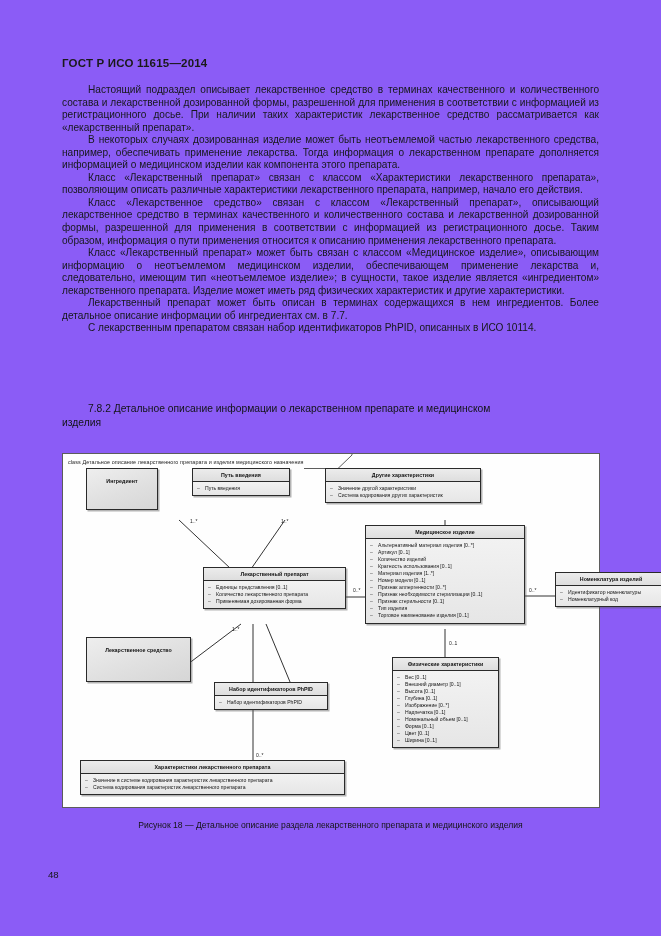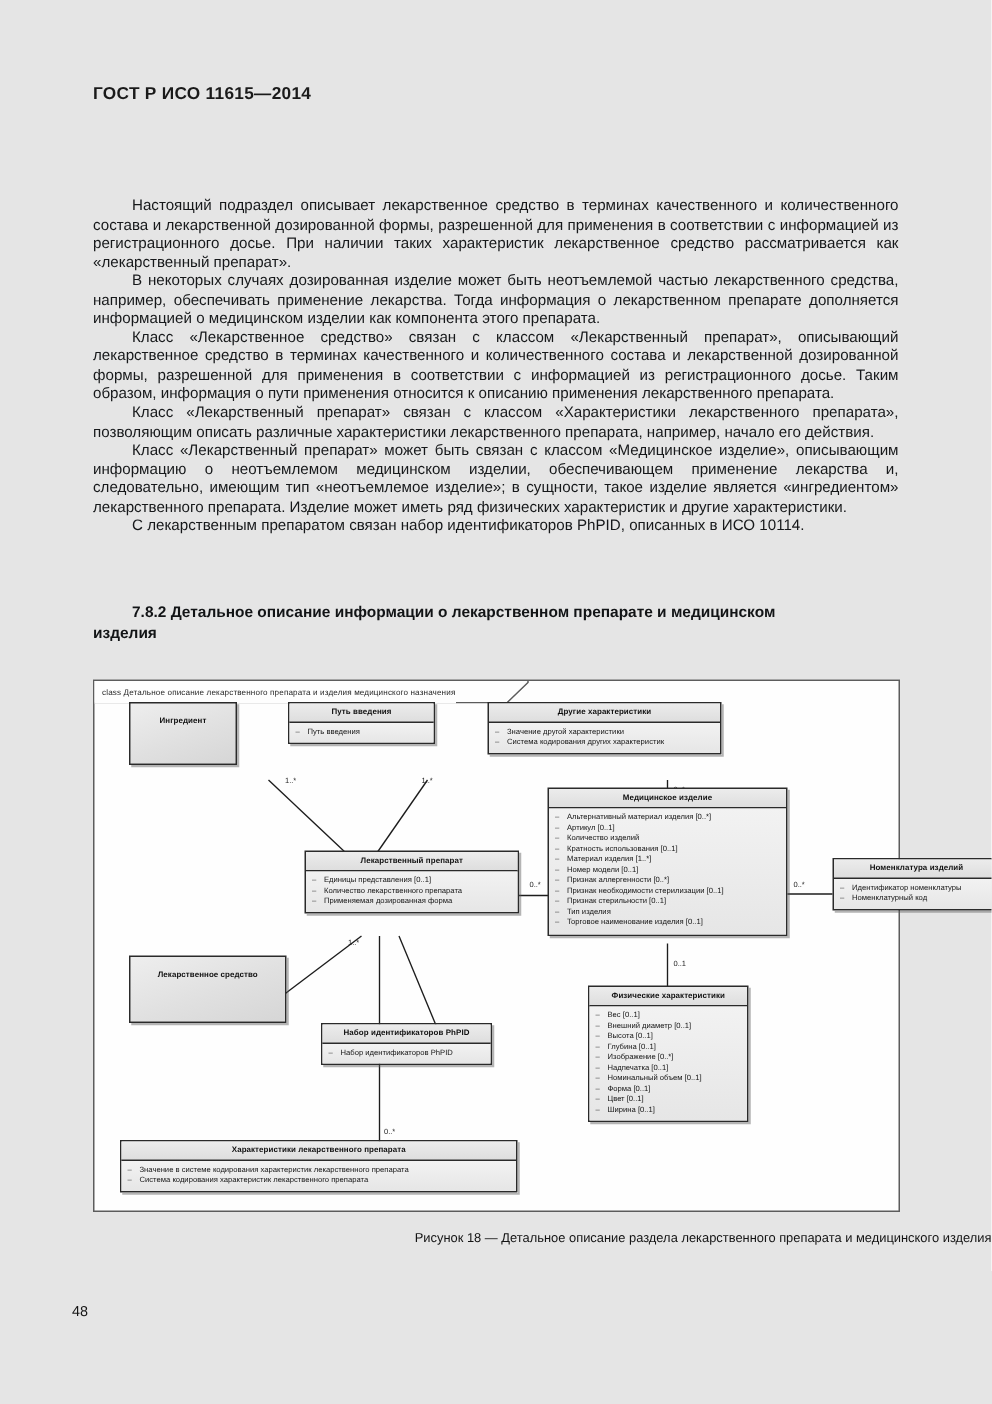--- a/index.html
+++ b/index.html
@@ -11,21 +11,21 @@
     width: 661px;
     height: 936px;
     position: relative;
     font-family: "Liberation Sans", sans-serif;
     color: #1a1a1a;
     overflow: hidden;
   }
   .page {
     position: absolute;
     inset: 0;
-    background: #e5e5e5;
+    background: #8b5cf6;
   }
 
   
   .std-header {
     position: absolute;
     left: 62px;
     top: 57px;
     font-size: 11.5px;
     font-weight: bold;
     letter-spacing: 0.2px;
@@ -36,34 +36,33 @@
   .body-text {
     position: absolute;
     left: 62px;
     top: 84px;
     width: 537px;
     font-size: 10.1px;
     line-height: 12.55px;
     text-align: justify;
     text-justify: inter-word;
     color: #16181a;
-    margin-top: 48px;
   }
   .body-text p {
     margin: 0;
     text-indent: 26px;
   }
   .subhead {
     position: absolute;
     left: 62px;
     top: 402px;
     width: 537px;
     font-size: 10.3px;
     line-height: 13.5px;
-    font-weight: bold;
+    font-weight: normal;
     color: #121416;
   }
   .subhead .num {
     text-indent: 26px;
     display: block;
   }
 
   
   .uml-frame {
     position: absolute;
@@ -166,21 +165,21 @@
     color: #1c1c1c;
     white-space: nowrap;
   }
 
   
   .fig-caption {
     position: absolute;
     left: 0;
     top: 820px;
     width: 661px;
-    text-align: right;
+    text-align: center;
     font-size: 8.6px;
     color: #141414;
   }
   .folio {
     position: absolute;
     left: 48px;
     top: 869px;
     font-size: 9.6px;
     color: #151515;
   }
@@ -188,23 +187,24 @@
 </head>
 <body>
 
 <div class="page">
 
   <div class="std-header">ГОСТ Р ИСО 11615—2014</div>
 
   <div class="body-text">
     <p>Настоящий подраздел описывает лекарственное средство в терминах качественного и количественного состава и лекарственной дозированной формы, разрешенной для применения в соответствии с информацией из регистрационного досье. При наличии таких характеристик лекарственное средство рассматривается как «лекарственный препарат».</p>
     <p>В некоторых случаях дозированная изделие может быть неотъемлемой частью лекарственного средства, например, обеспечивать применение лекарства. Тогда информация о лекарственном препарате дополняется информацией о медицинском изделии как компонента этого препарата.</p>
+    <p>Класс «Лекарственный препарат» связан с классом «Характеристики лекарственного препарата», позволяющим описать различные характеристики лекарственного препарата, например, начало его действия.</p>
     <p>Класс «Лекарственное средство» связан с классом «Лекарственный препарат», описывающий лекарственное средство в терминах качественного и количественного состава и лекарственной дозированной формы, разрешенной для применения в соответствии с информацией из регистрационного досье. Таким образом, информация о пути применения относится к описанию применения лекарственного препарата.</p>
-    <p>Класс «Лекарственный препарат» связан с классом «Характеристики лекарственного препарата», позволяющим описать различные характеристики лекарственного препарата, например, начало его действия.</p>
     <p>Класс «Лекарственный препарат» может быть связан с классом «Медицинское изделие», описывающим информацию о неотъемлемом медицинском изделии, обеспечивающем применение лекарства и, следовательно, имеющим тип «неотъемлемое изделие»; в сущности, такое изделие является «ингредиентом» лекарственного препарата. Изделие может иметь ряд физических характеристик и другие характеристики.</p>
+    <p>Лекарственный препарат может быть описан в терминах содержащихся в нем ингредиентов. Более детальное описание информации об ингредиентах см. в 7.7.</p>
     <p>С лекарственным препаратом связан набор идентификаторов PhPID, описанных в ИСО 10114.</p>
   </div>
 
   <div class="subhead">
     <span class="num">7.8.2 Детальное описание информации о лекарственном препарате и медицинском</span>
     <span>изделия</span>
   </div>
 
   <div class="uml-frame">
 

